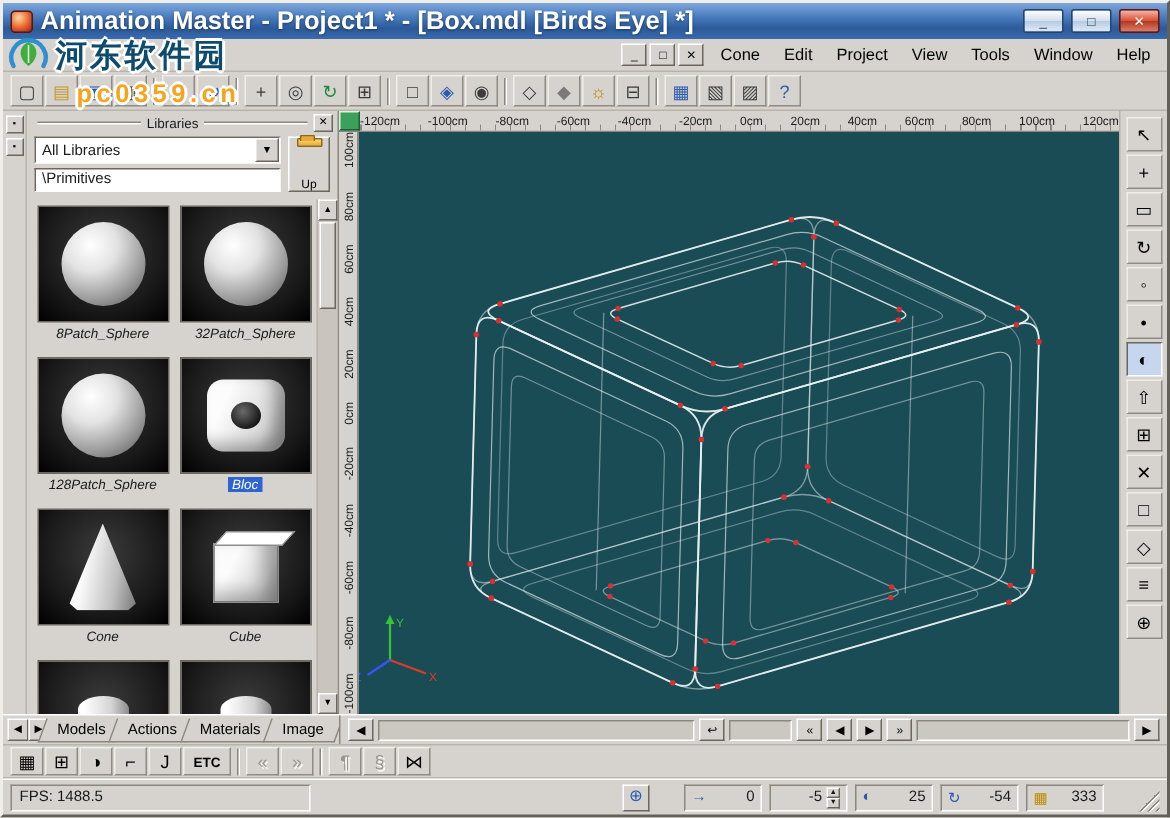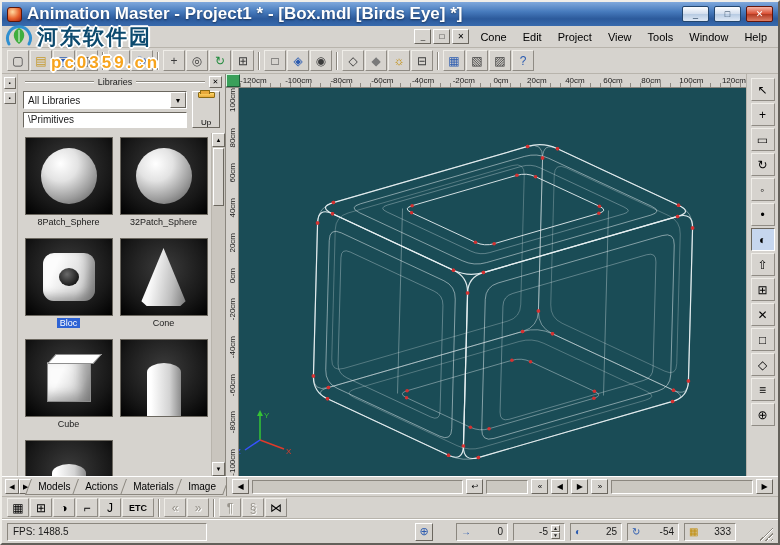--- a/index.html
+++ b/index.html
@@ -56,21 +56,21 @@
   .combo-value{flex:1;padding-left:4px;white-space:nowrap;overflow:hidden;}
   .combo-arrow{width:16px;height:100%;border:1px solid;border-color:#fff #6b675f #6b675f #fff;background:#d6d3ce;font-size:7px;text-align:center;}
   .path-field{grid-column:1;grid-row:2;background:#fff;border:1px solid;border-color:#6b675f #fff #fff #6b675f;font-size:10px;line-height:13px;padding-left:4px;}
   .up-btn{grid-column:2;grid-row:1/3;border:1px solid;border-color:#fff #6b675f #6b675f #fff;background:#d6d3ce;
     display:flex;flex-direction:column;align-items:center;justify-content:center;gap:20px;font-size:8px;}
   .folder-icon{width:17px;height:11px;background:linear-gradient(#ffd96a,#e8a93a);border:1px solid #8a6a14;border-radius:1px;position:relative;}
   .folder-icon::before{content:"";position:absolute;top:-3px;left:1px;width:8px;height:3px;background:#e8a93a;border:1px solid #8a6a14;border-bottom:none;border-radius:1px 1px 0 0;}
 
   .lib-body{flex:1 1 auto;display:flex;min-height:0;}
   .lib-grid{flex:1;display:grid;grid-template-columns:1fr 1fr;grid-auto-rows:101px;gap:0 4px;padding:4px 2px 0 5px;overflow:hidden;}
-  .lib-item{display:flex;flex-direction:column;align-items:center;}
+  .lib-item{display:flex;flex-direction:column;align-items:center;font-style:italic;}
   .thumb{width:88px;height:78px;border:1px solid #6b675f;display:flex;align-items:center;justify-content:center;
     background:radial-gradient(circle at 50% 38%,#3c3c3c 0%,#181818 65%,#000 100%);overflow:hidden;}
   .lib-label{font-size:9px;margin-top:2px;padding:0 3px;white-space:nowrap;max-width:95px;overflow:hidden;}
   .lib-item.selected .lib-label{background:#2e63d4;color:#fff;}
   .kind-sphere .shape{width:56px;height:56px;border-radius:50%;
     background:radial-gradient(circle at 35% 28%,#ffffff 0%,#e3e3e3 32%,#9c9c9c 66%,#4d4d4d 100%);}
   .kind-cone .shape{width:48px;height:58px;background:linear-gradient(100deg,#fafafa 28%,#bdbdbd 68%,#6f6f6f);
     clip-path:polygon(50% 0,96% 92%,85% 100%,15% 100%,4% 92%);}
   .kind-cube .shape{width:44px;height:40px;background:linear-gradient(115deg,#fbfbfb 30%,#d6d6d6 75%,#a8a8a8);
     border:1px solid #8e8e8e;position:relative;box-shadow:inset -9px -6px 12px rgba(0,0,0,.28);margin-top:8px;}
@@ -229,20 +229,26 @@
               <div class="thumb">
                 <div class="shape"></div>
               </div>
               <div class="lib-label">8Patch_Sphere</div>
             </div>
             <div class="lib-item kind-sphere">
               <div class="thumb">
                 <div class="shape"></div>
               </div>
               <div class="lib-label">32Patch_Sphere</div>
+            </div>
+            <div class="lib-item kind-sphere">
+              <div class="thumb">
+                <div class="shape"></div>
+              </div>
+              <div class="lib-label">128Patch_Sphere</div>
             </div>
             <div class="lib-item kind-bloc selected">
               <div class="thumb">
                 <div class="shape"></div>
               </div>
               <div class="lib-label">Bloc</div>
             </div>
             <div class="lib-item kind-cone">
               <div class="thumb">
                 <div class="shape"></div>

